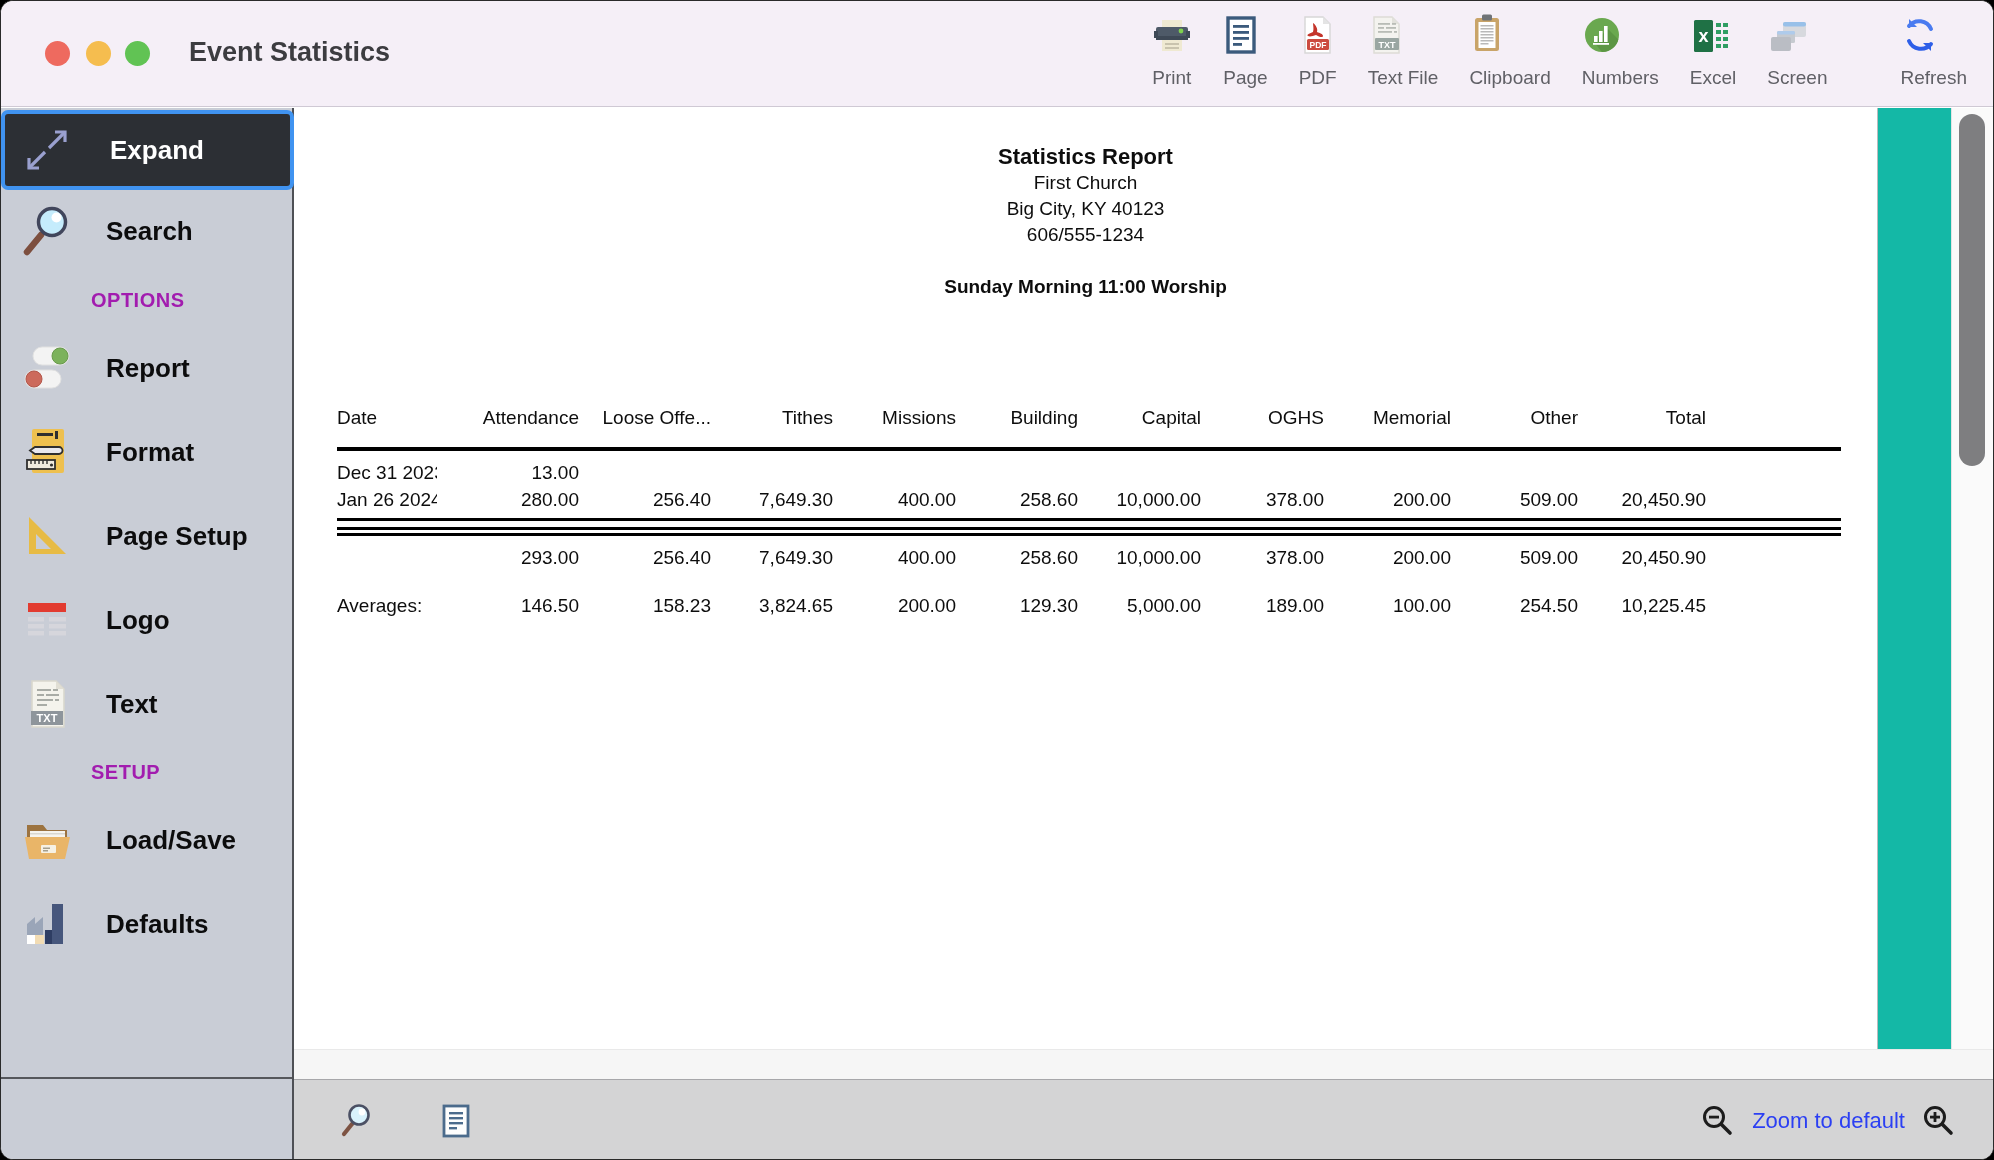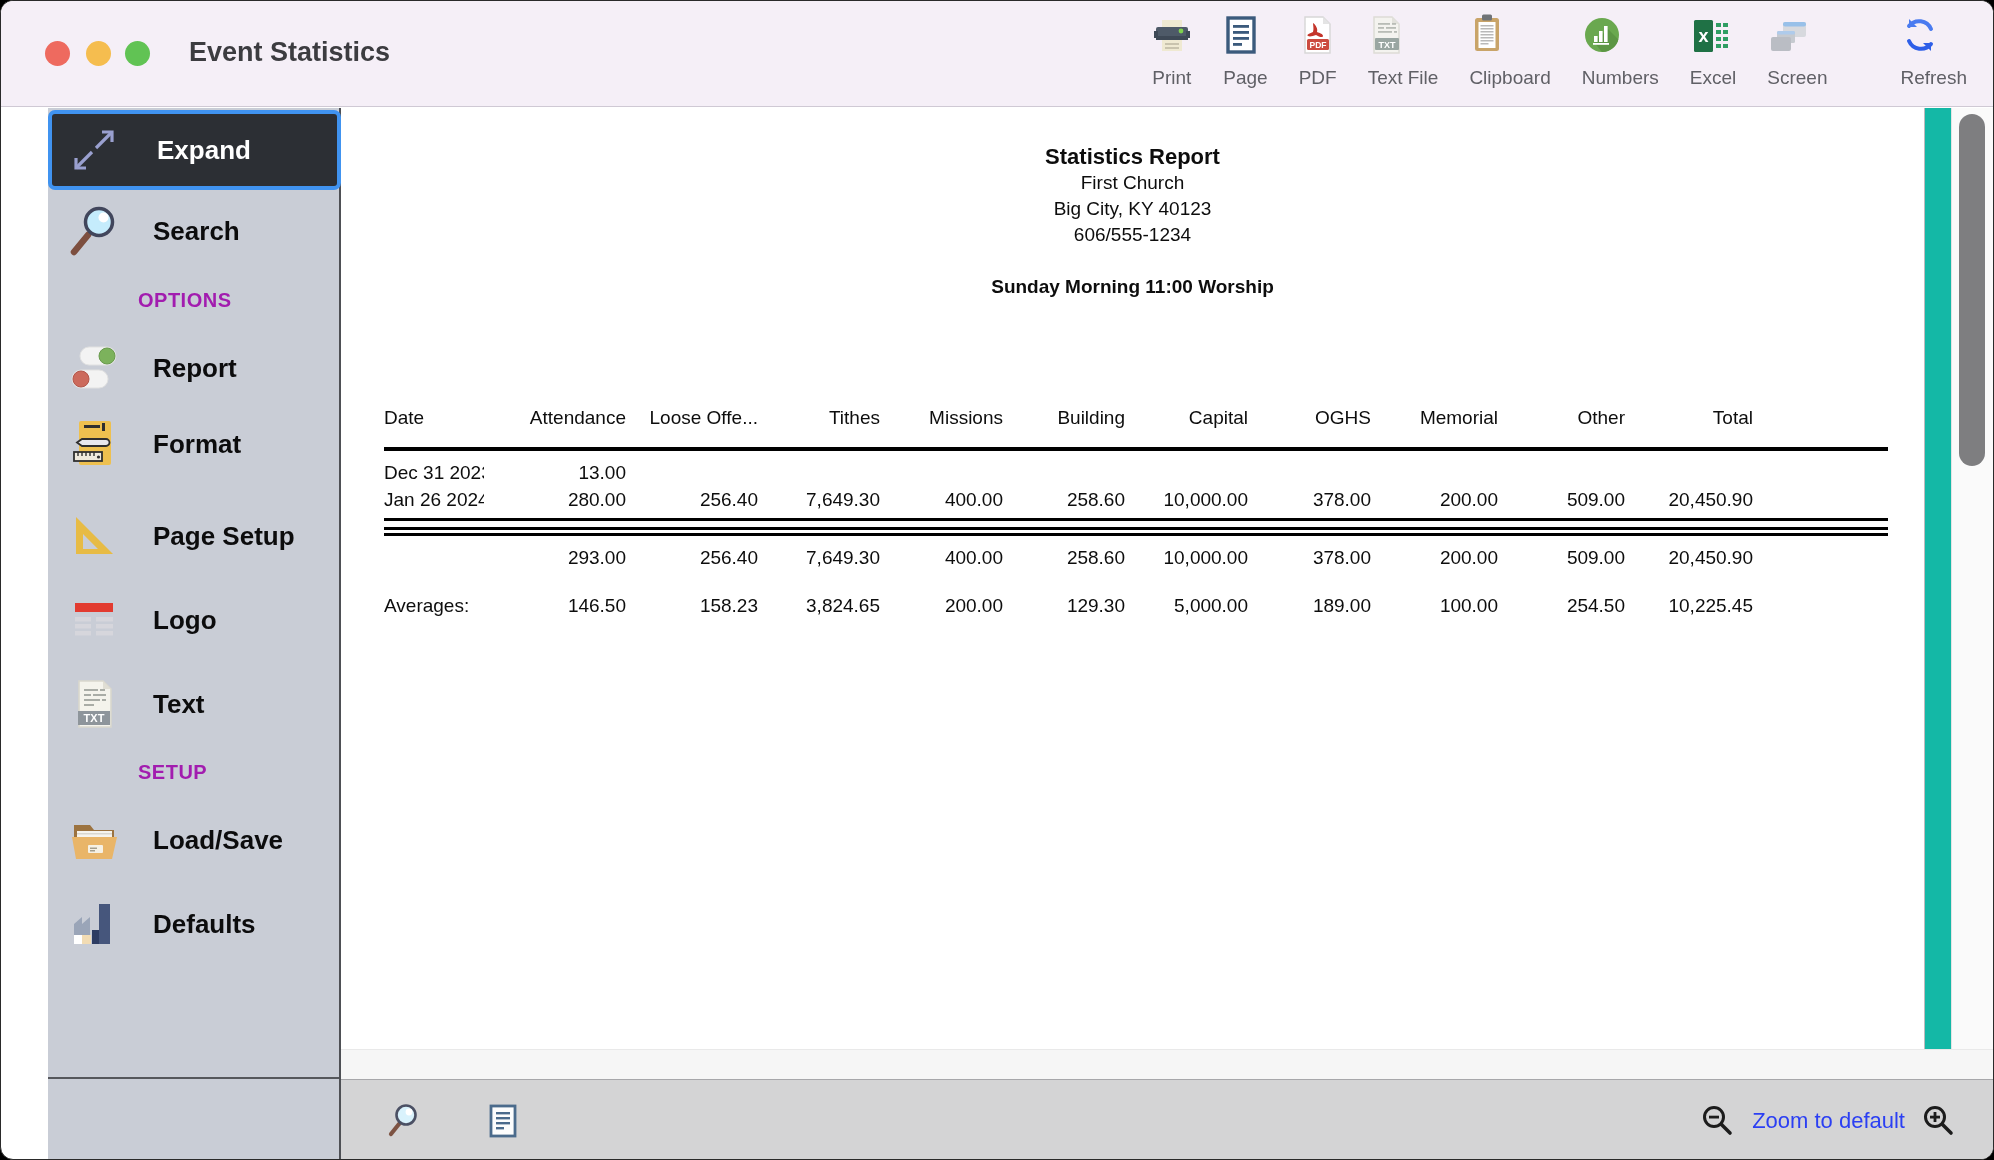--- a/index.html
+++ b/index.html
@@ -21,41 +21,41 @@
     position:absolute; left:188px; top:36px; font-size:27px; font-weight:bold; color:#3c3c40;
   }
   #toolbar {
     position:absolute; right:26px; top:10px; display:flex; align-items:flex-end; gap:31px;
   }
   .tb-item { display:flex; flex-direction:column; align-items:flex-start; gap:12px; cursor:default; }
   .tb-item .tb-icon { height:44px; display:flex; align-items:flex-end; justify-content:center; }
   .tb-item .tb-label { font-size:19px; color:#606066; line-height:22px; white-space:nowrap; }
   .tb-refresh { margin-left:42px; }
   
-  #bodyrow { position:absolute; left:0; top:107px; width:100%; height:1053px; display:flex;padding-left:47px; }
+  #bodyrow { position:absolute; left:0; top:107px; width:100%; height:1053px; display:flex; }
   
   #sidebar {
     position:relative; width:293px; height:100%; background:#c9cdd6;
     border-right:2px solid #4e5055; flex:none;
   }
   #expand-btn {
     position:absolute; left:0; top:2px; width:293px; height:80px;
     background:#2c2f34; border:4px solid #4093f0; border-radius:7px;
     display:flex; align-items:center; cursor:pointer;
   }
   #expand-btn .sb-label { color:#fff; }
   .sb-item { position:absolute; left:0; width:100%; height:64px; display:flex; align-items:center; cursor:pointer; }
   .sb-icon { position:absolute; left:16px; width:60px; height:60px; display:flex; align-items:center; justify-content:center; }
   #expand-btn .sb-icon { left:12px; }
   .sb-label { position:absolute; left:105px; font-size:26px; font-weight:bold; color:#0c0c0d; white-space:nowrap; }
   .sb-section { position:absolute; left:90px; font-size:20px; font-weight:bold; color:#a21caf; letter-spacing:0.5px; }
   #sb-search   { top:91px; }
   #sb-options  { top:181px; }
   #sb-report   { top:228px; }
-  #sb-format   { top:304px; }
+  #sb-format   { top:312px; }
   #sb-pagesetup{ top:396px; }
   #sb-logo     { top:480px; }
   #sb-text     { top:564px; }
   #sb-setup    { top:653px; }
   #sb-loadsave { top:700px; }
   #sb-defaults { top:784px; }
   #sb-divider  { position:absolute; left:0; top:969px; width:100%; height:2px; background:#55575c; }
   #sb-collapse { top:984px; }
   
   #rightcol { position:relative; flex:1; height:100%; display:flex; flex-direction:column; }

